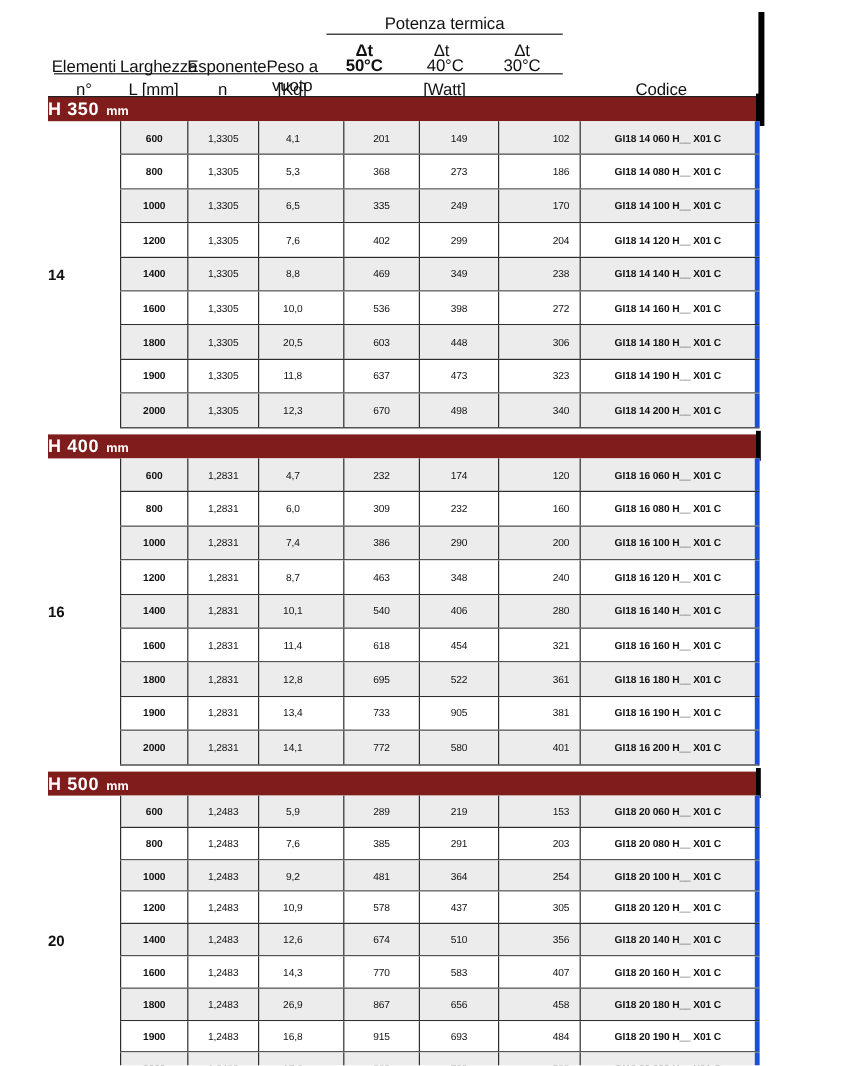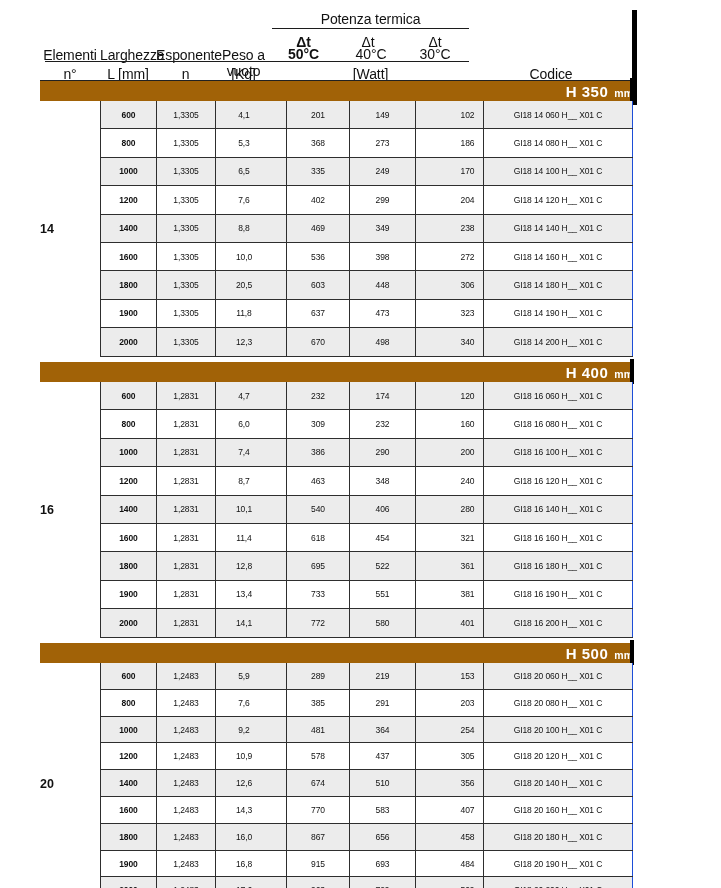--- a/index.html
+++ b/index.html
@@ -10,36 +10,36 @@
   
   #thead{position:relative;height:75px;font-size:14px;}
   .hlbl{position:absolute;text-align:center;letter-spacing:-0.1px;}
   .hline{position:absolute;height:1px;background:#1c1c1c;}
   .bold{font-weight:bold;}
   #top-black-line{position:absolute;left:592px;top:5px;width:4.5px;height:95px;background:#000;}
 
   
   .section{position:relative;}
   .section + .section{margin-top:5.5px;}
-  .bar{position:relative;height:20px;background:#a16207;display:flex;align-items:center;justify-content:flex-end;}
+  .bar{position:relative;height:20px;background:#7f1d1d;display:flex;align-items:center;justify-content:flex-start;}
   .section:first-child .bar{border-top:1px solid #222;}
   .bar-title{color:#fff;font-weight:bold;font-size:15px;letter-spacing:0.5px;}
   .bar-unit{color:#fff;font-weight:bold;font-size:10.5px;margin-left:6px;padding-top:3px;}
   .bar-black{position:absolute;right:-1px;top:-3px;width:4.5px;height:25px;background:#000;}
 
   .rows{position:relative;margin-left:60px;}
   .elnum{position:absolute;left:-60px;top:50%;transform:translateY(-50%);
          width:60px;text-align:left;font-weight:bold;font-size:12.5px;}
   .row{display:flex;height:27.4px;border-bottom:1px solid #2e2e2e;background:#fff;}
   .section.s-last .row{height:25.8px;}
   .row:first-child{border-top:1px solid #2e2e2e;}
   .rows .row:nth-child(even){background:#ececec;}
   .cell{display:flex;align-items:center;justify-content:center;
         border-left:1px solid #2e2e2e;font-size:8.5px;letter-spacing:-0.1px;box-sizing:border-box;}
-  .cell:last-child{border-right:1px solid #1d4ed8;}
+  .cell:last-child{border-right:4px solid #1d4ed8;font-weight:bold;}
   .c0{width:56px;font-weight:bold;} .c1{width:59px;} .c2{width:57px;} .c3{width:63px;margin-left:14px;}
   .c4{width:66px;} .c5{width:68px;padding-left:36px;} .c6{flex:1;}
 </style>
 </head>
 <body>
 
 <div id="page">
   <div id="table">
 
     <div id="thead">
@@ -231,21 +231,21 @@
               <span class="cell c3">695</span>
               <span class="cell c4">522</span>
               <span class="cell c5">361</span>
               <span class="cell c6">GI18 16 180 H__ X01 C</span>
             </div>
             <div class="row">
               <span class="cell c0">1900</span>
               <span class="cell c1">1,2831</span>
               <span class="cell c2">13,4</span>
               <span class="cell c3">733</span>
-              <span class="cell c4">551</span>
+              <span class="cell c4">905</span>
               <span class="cell c5">381</span>
               <span class="cell c6">GI18 16 190 H__ X01 C</span>
             </div>
             <div class="row">
               <span class="cell c0">2000</span>
               <span class="cell c1">1,2831</span>
               <span class="cell c2">14,1</span>
               <span class="cell c3">772</span>
               <span class="cell c4">580</span>
               <span class="cell c5">401</span>
@@ -311,21 +311,21 @@
               <span class="cell c1">1,2483</span>
               <span class="cell c2">14,3</span>
               <span class="cell c3">770</span>
               <span class="cell c4">583</span>
               <span class="cell c5">407</span>
               <span class="cell c6">GI18 20 160 H__ X01 C</span>
             </div>
             <div class="row">
               <span class="cell c0">1800</span>
               <span class="cell c1">1,2483</span>
-              <span class="cell c2">16,0</span>
+              <span class="cell c2">26,9</span>
               <span class="cell c3">867</span>
               <span class="cell c4">656</span>
               <span class="cell c5">458</span>
               <span class="cell c6">GI18 20 180 H__ X01 C</span>
             </div>
             <div class="row">
               <span class="cell c0">1900</span>
               <span class="cell c1">1,2483</span>
               <span class="cell c2">16,8</span>
               <span class="cell c3">915</span>

